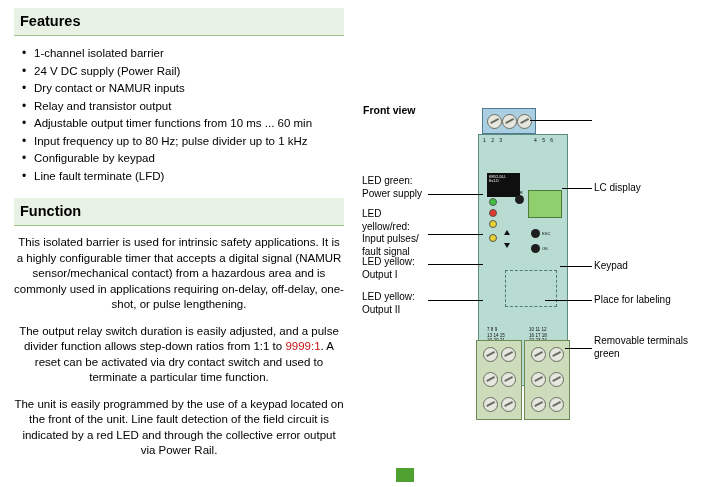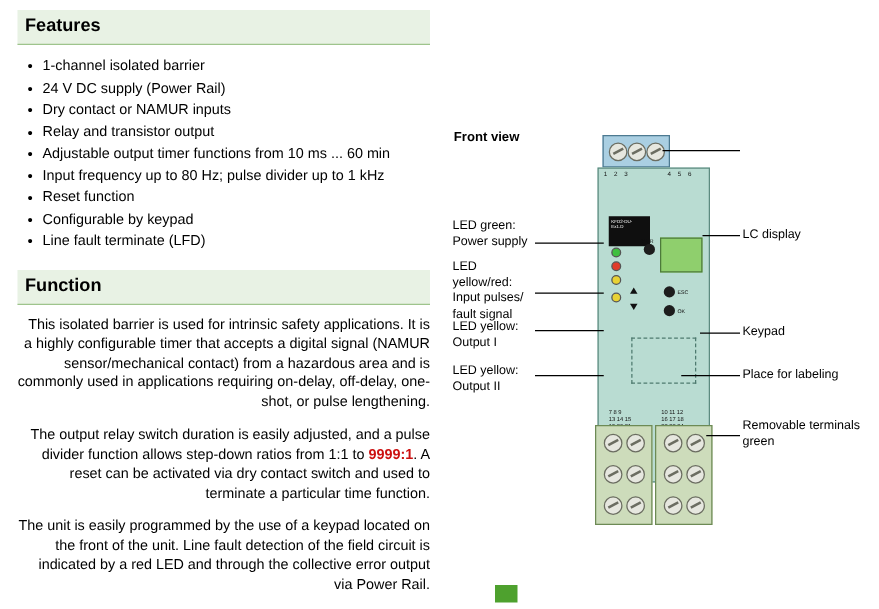--- a/index.html
+++ b/index.html
@@ -61,23 +61,23 @@
     top: 0;
     font-size: 12px;
   }
   .func-body {
     margin-top: 9px;
   }
   .func-body p {
     margin: 0 0 11px 0;
     font-size: 11.5px;
     line-height: 15.5px;
-    text-align: right;
-  }
-  .redtext { color: #cc1111; font-weight: bold; }
+    text-align: center;
+  }
+  .redtext { color: #cc1111; }
 
   
   .assembly-wrap {
     position: relative;
     height: 440px;
     margin-top: 40px;
   }
   .front-view-label {
     position: absolute;
     left: 3px;
@@ -235,21 +235,20 @@
 
   <div class="col-left">
     <div class="section-head">Features</div>
     <ul class="features">
       <li>1-channel isolated barrier</li>
       <li>24 V DC supply (Power Rail)</li>
       <li>Dry contact or NAMUR inputs</li>
       <li>Relay and transistor output</li>
       <li>Adjustable output timer functions from 10 ms ... 60 min</li>
       <li>Input frequency up to 80 Hz; pulse divider up to 1 kHz</li>
-      <li>Reset function</li>
       <li>Configurable by keypad</li>
       <li>Line fault terminate (LFD)</li>
     </ul>
 
     <div class="section-head" style="margin-top:14px;">Function</div>
     <div class="func-body">
       <p>This isolated barrier is used for intrinsic safety applications. It is a highly configurable timer that accepts a digital signal (NAMUR sensor/mechanical contact) from a hazardous area and is commonly used in applications requiring on-delay, off-delay, one-shot, or pulse lengthening.</p>
       <p>The output relay switch duration is easily adjusted, and a pulse divider function allows step-down ratios from 1:1 to <span class="redtext">9999:1</span>. A reset can be activated via dry contact switch and used to terminate a particular time function.</p>
       <p>The unit is easily programmed by the use of a keypad located on the front of the unit. Line fault detection of the field circuit is indicated by a red LED and through the collective error output via Power Rail.</p>
 

